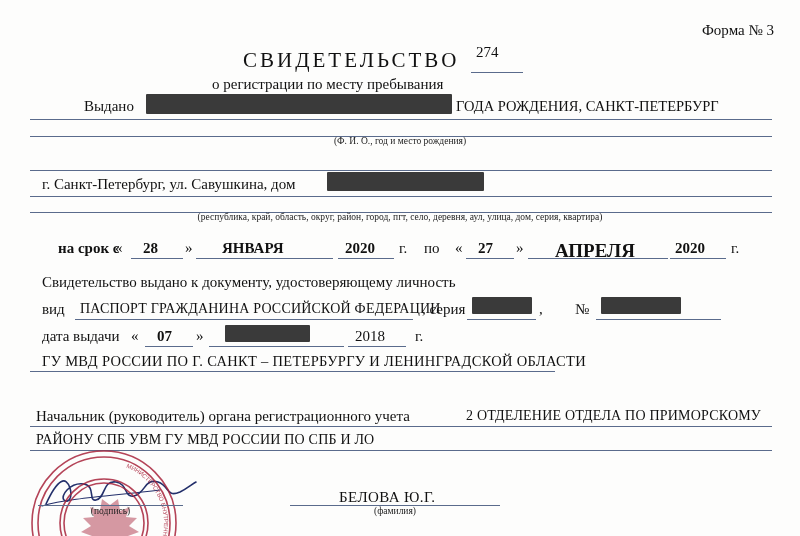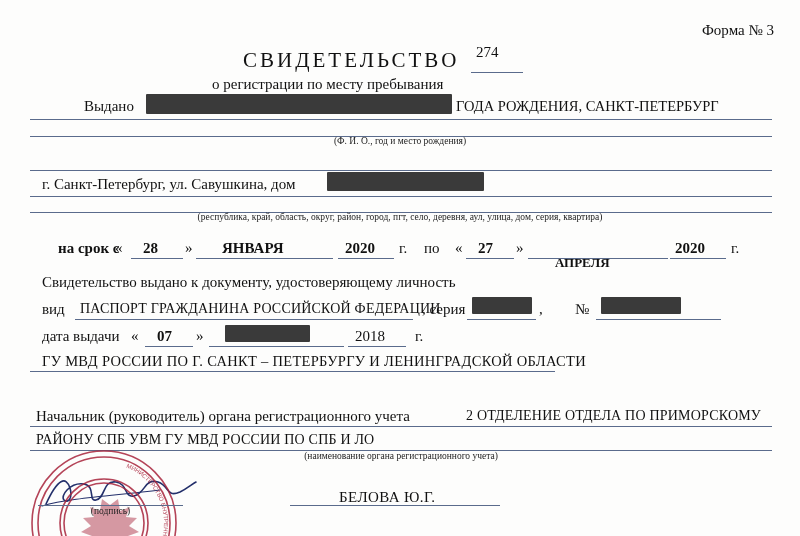--- a/index.html
+++ b/index.html
@@ -144,21 +144,21 @@
   #q1 { left: 115px; top: 240px; font-size: 15px; }
   #day-from { left: 143px; top: 240px; font-size: 15px; font-weight: bold; }
   #q2 { left: 185px; top: 240px; font-size: 15px; }
   #month-from { left: 222px; top: 240px; font-size: 15px; font-weight: bold; }
   #year-from { left: 345px; top: 240px; font-size: 15px; font-weight: bold; }
   #g1 { left: 399px; top: 240px; font-size: 15px; }
   #po { left: 424px; top: 240px; font-size: 15px; }
   #q3 { left: 455px; top: 240px; font-size: 15px; }
   #day-to { left: 478px; top: 240px; font-size: 15px; font-weight: bold; }
   #q4 { left: 516px; top: 240px; font-size: 15px; }
-  #month-to { left: 555px; top: 240px; font-size: 13px; font-weight: bold; margin-top: 15px; }
+  #month-to { left: 555px; top: 240px; font-size: 19px; font-weight: bold; }
   #year-to { left: 675px; top: 240px; font-size: 15px; font-weight: bold; }
   #g2 { left: 731px; top: 240px; font-size: 15px; }
 
   #line-term-a { left: 131px; top: 258px; width: 52px; }
   #line-term-b { left: 196px; top: 258px; width: 137px; }
   #line-term-c { left: 338px; top: 258px; width: 56px; }
   #line-term-d { left: 466px; top: 258px; width: 48px; }
   #line-term-e { left: 528px; top: 258px; width: 140px; }
   #line-term-f { left: 670px; top: 258px; width: 56px; }
 
@@ -293,21 +293,20 @@
   <div class="line" id="line-date-c"></div>
 
   <div class="txt" id="organ-value">ГУ  МВД  РОССИИ  ПО  Г. САНКТ – ПЕТЕРБУРГУ  И  ЛЕНИНГРАДСКОЙ ОБЛАСТИ</div>
   <div class="line" id="line-organ"></div>
 
   <div class="txt" id="chief-label">Начальник (руководитель) органа регистрационного учета</div>
   <div class="txt" id="chief-value">2 ОТДЕЛЕНИЕ ОТДЕЛА  ПО ПРИМОРСКОМУ</div>
   <div class="line" id="line-chief1"></div>
   <div class="txt" id="chief-value2">РАЙОНУ СПБ УВМ  ГУ  МВД  РОССИИ  ПО СПБ  И  ЛО</div>
   <div class="line" id="line-chief2"></div>
-  <div class="caption" id="cap-chief">(наименование органа регистрационного учета)</div>
 
   <svg class="abs" id="signature" viewBox="0 0 160 42">
     <path d="M6 34 C18 8, 26 6, 30 18 C33 28, 28 34, 24 30 C20 26, 30 12, 44 14 C56 16, 48 32, 56 30 C66 28, 62 10, 76 12 C88 14, 84 28, 94 26 C106 23, 104 8, 118 12 C130 16, 126 28, 140 22 C148 18, 152 14, 156 12" fill="none" stroke="#24306b" stroke-width="1.6" stroke-linecap="round"></path>
     <path d="M2 36 C30 28, 70 26, 120 20" fill="none" stroke="#24306b" stroke-width="1.1" stroke-linecap="round"></path>
   </svg>
 
   <svg class="abs" id="stamp" viewBox="0 0 152 152">
     <g fill="none" stroke="#a8243c" stroke-width="1.6" opacity="0.85">
       <circle cx="76" cy="76" r="72"></circle>
       <circle cx="76" cy="76" r="66"></circle>
@@ -321,14 +320,15 @@
     <text class="stamp-text" opacity="0.85">
       <textPath href="#stampTop" startOffset="6%">МИНИСТЕРСТВО ВНУТРЕННИХ ДЕЛ</textPath>
     </text>
     <text class="stamp-text" x="76" y="140" text-anchor="middle" opacity="0.85">ОГРН 1027 700 280 020</text>
   </svg>
 
   <div class="txt" id="sign-name">БЕЛОВА Ю.Г.</div>
   <div class="line" id="line-sign1"></div>
   <div class="line" id="line-sign2"></div>
   <div class="caption" id="cap-sign1">(подпись)</div>
+  <div class="caption" id="cap-sign2">(фамилия)</div>
 
 </div>
 
 </body></html>

